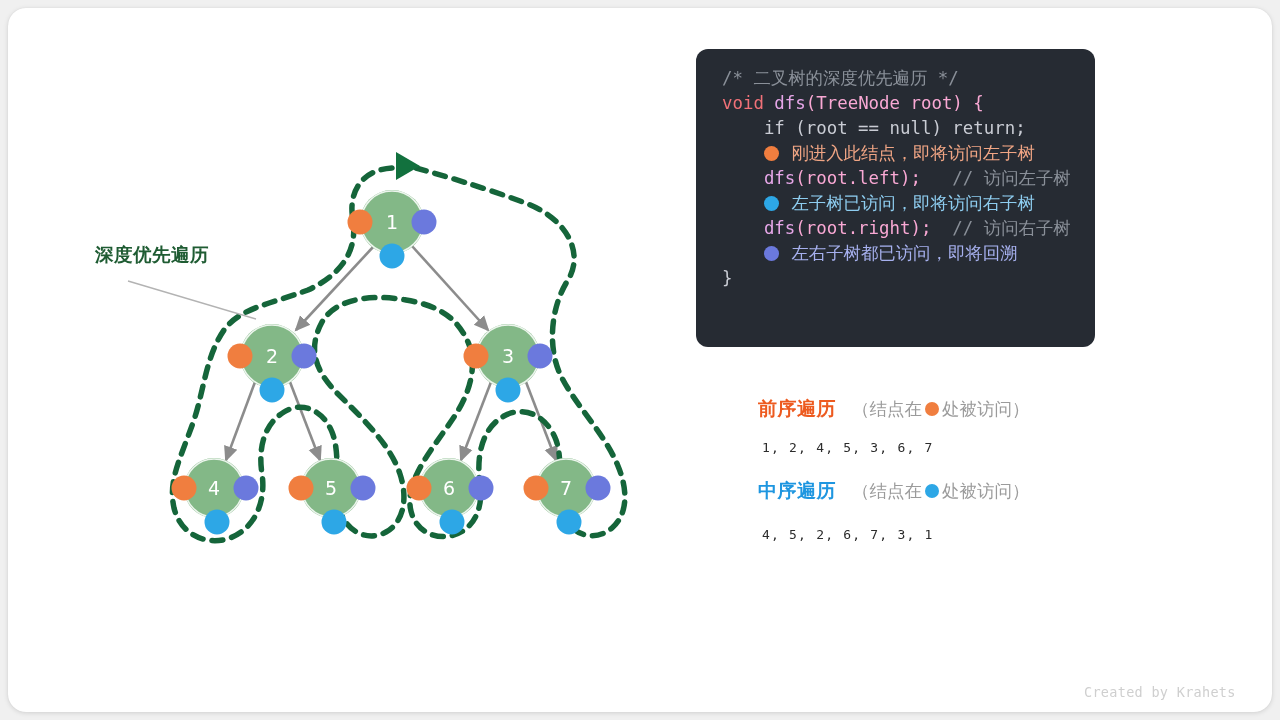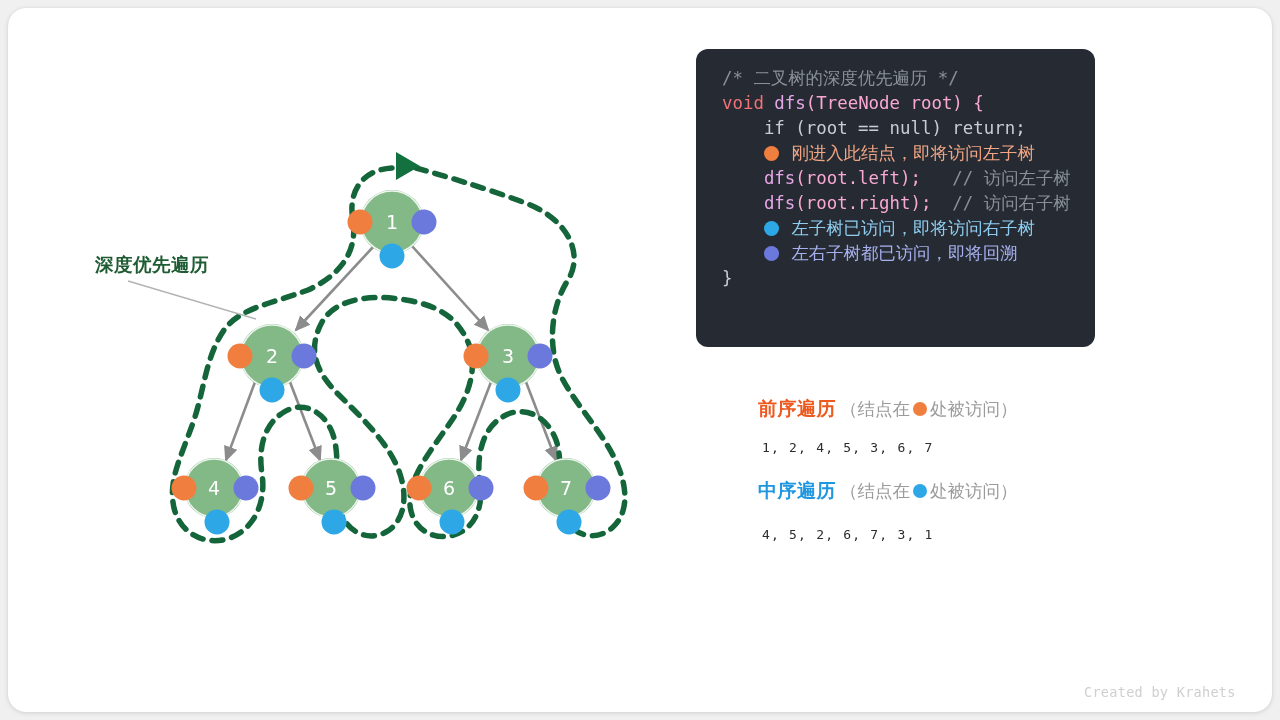--- a/index.html
+++ b/index.html
@@ -41,21 +41,21 @@
     height: 704px;
   }
   #tree-svg {
     position: absolute;
     left: 0;
     top: 0;
   }
   .dfs-label {
     position: absolute;
     left: 87px;
-    top: 244px;
+    top: 234px;
     font-size: 18.5px;
     font-weight: bold;
     color: #1f5c33;
     letter-spacing: 0.5px;
     white-space: nowrap;
   }
   .node-num {
     font-family: "DejaVu Sans", sans-serif;
     font-size: 19px;
     fill: #ffffff;
@@ -117,21 +117,21 @@
     font-size: 19px;
     font-weight: bold;
     letter-spacing: 0.5px;
   }
   .t-pre  { color: #ed5a1f; font-family: Liberation Mono, monospace; }
   .t-in   { color: #1e96e0; }
   .t-post { color: #3056d3; }
   .res-note {
     font-size: 17.5px;
     color: #9b9b9b;
-    margin-left: 4px;
+    margin-left: 16px;
   }
   .res-dot {
     display: inline-block;
     width: 14px;
     height: 14px;
     border-radius: 50%;
     vertical-align: -1px;
     margin: 0 3px;
   }
   .res-seq {
@@ -289,23 +289,23 @@
       <div class="code-line"><span class="tok-cmt">/* 二叉树的深度优先遍历 */</span></div>
 
       <div class="code-line"><span class="tok-kw">void</span><span class="tok-fn"> dfs</span><span class="tok-plain">(TreeNode root) {</span></div>
 
       <div class="code-line">    if (root == null) return;</div>
 
       <div class="code-line">    <span class="dot dot-orange"></span> <span class="ann-text-orange">刚进入此结点，即将访问左子树</span></div>
 
       <div class="code-line"><span class="tok-fn">    dfs</span><span class="tok-plain">(root.left);   </span><span class="tok-cmt">// 访问左子树</span></div>
 
+      <div class="code-line">    <span class="dot dot-blue"></span> <span class="ann-text-blue">左子树已访问，即将访问右子树</span></div>
+
       <div class="code-line"><span class="tok-fn">    dfs</span><span class="tok-plain">(root.right);  </span><span class="tok-cmt">// 访问右子树</span></div>
-
-      <div class="code-line">    <span class="dot dot-blue"></span> <span class="ann-text-blue">左子树已访问，即将访问右子树</span></div>
 
       <div class="code-line">    <span class="dot dot-purple"></span> <span class="ann-text-purple">左右子树都已访问，即将回溯</span></div>
 
       <div class="code-line">}</div>
     </div>
 
     <div id="results">
 
       <div class="res-group">
         <div class="res-head">

